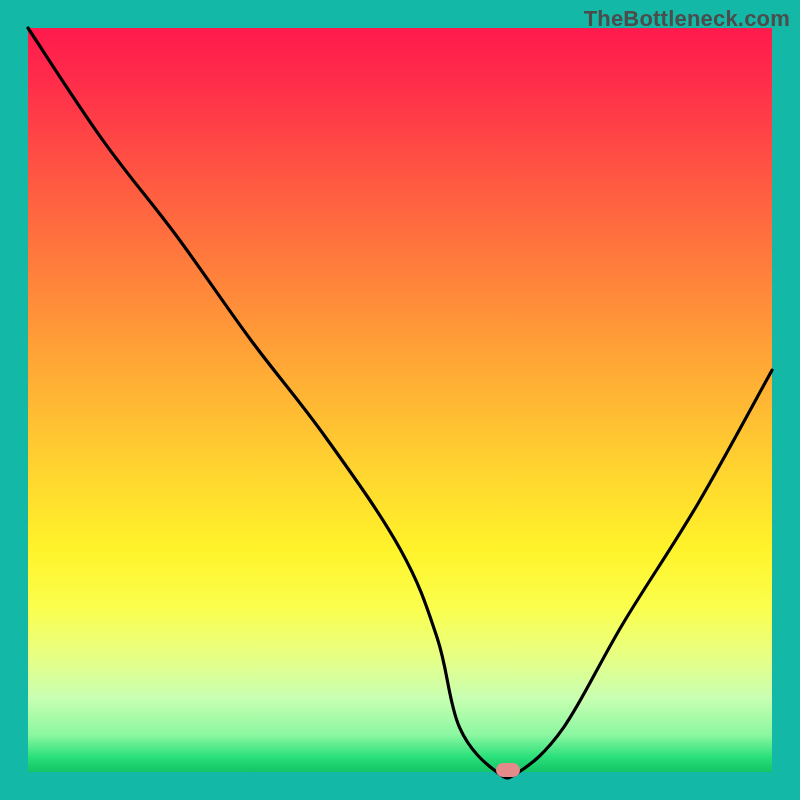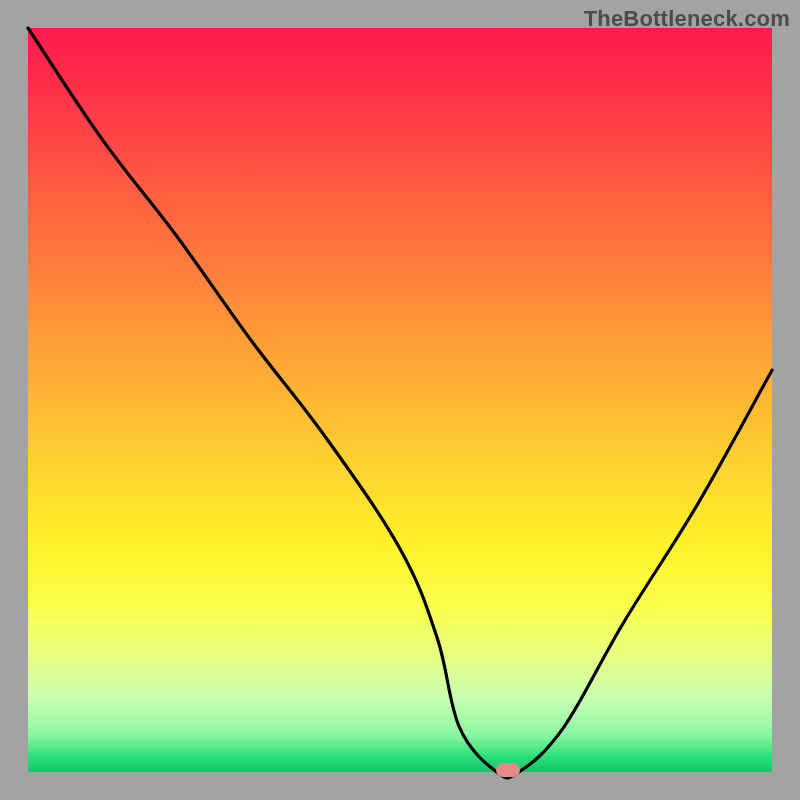--- a/index.html
+++ b/index.html
@@ -8,21 +8,21 @@
     width: 800px;
     height: 800px;
     background: #000;
     overflow: hidden;
     font-family: Arial, Helvetica, sans-serif;
   }
   .frame {
     position: relative;
     width: 800px;
     height: 800px;
-    background: #a3a3a3;
+    background: #14b8a6;
   }
   .watermark {
     position: absolute;
     top: 6px;
     right: 10px;
     font-size: 22px;
     font-weight: 600;
     color: #4c4c4c;
     letter-spacing: 0.2px;
     z-index: 5;

